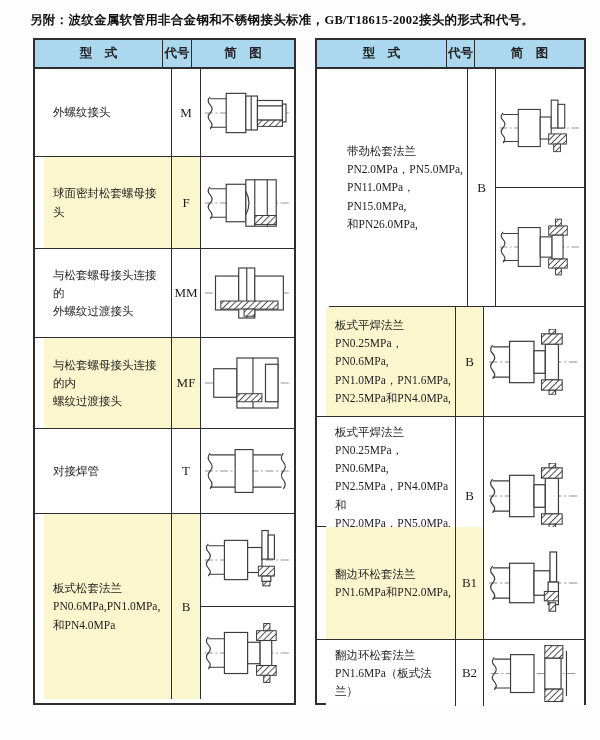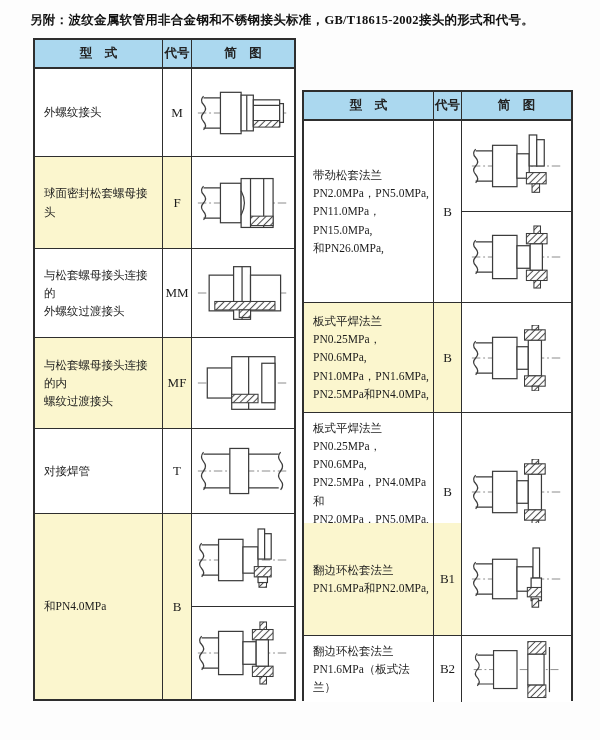--- a/index.html
+++ b/index.html
@@ -6,35 +6,35 @@
   body{
     width:600px;height:740px;position:relative;background:#fdfdfd;
     font-family:"Liberation Serif","DejaVu Serif",serif;color:#1c1c1c;
     overflow:hidden;
   }
   .title{
     position:absolute;left:30px;top:12px;width:560px;
     font-size:12.5px;font-weight:bold;letter-spacing:.3px;
     font-family:Liberation Serif, serif;color:#111;
   }
-  .tables{position:absolute;left:33px;top:38px;display:flex;gap:6px;align-items:flex-end;}
+  .tables{position:absolute;left:33px;top:38px;display:flex;gap:19px;}
   .subtable{border:2px solid var(--bd,#2e2e2e);background:#fff;}
   .st-left{width:259px;}
   .st-right{width:267px;}
   .hrow,.trow{display:grid;box-sizing:border-box;}
   .st-left .hrow,.st-left .trow{grid-template-columns:128px 29px 1fr;}
   .st-right .hrow,.st-right .trow{grid-template-columns:130px 28px 1fr;}
   .hrow{height:29px;background:var(--hdr,#abd8ef);border-bottom:2px solid var(--bd,#2e2e2e);}
   .hcell{
     display:flex;align-items:center;justify-content:center;
     font-size:12.5px;font-weight:bold;color:#222;
     border-right:1px solid var(--bd,#2e2e2e);
   }
   .hcell:last-child{border-right:none;}
-  .trow{border-bottom:1px solid var(--bd,#2e2e2e);}
+  .trow{border-bottom:1px solid var(--bd,#2e2e2e);padding-left:9px;}
   .trow:last-child{border-bottom:none;}
   .cell{border-right:1px solid var(--bd,#2e2e2e);box-sizing:border-box;background:#fff;min-width:0;}
   .cell:last-child{border-right:none;}
   .cell.type{
     display:flex;flex-direction:column;justify-content:center;
     padding:6px 4px 6px 9px;font-size:11.5px;line-height:1.58;
   }
   .cell.code{display:flex;align-items:center;justify-content:center;font-size:13px;}
   .hl{background:var(--hi,#fbf6ce);}
   .cell.sketch{display:flex;flex-direction:column;}
@@ -178,20 +178,22 @@
                 <path d="M8,15 c-3,3.5 -3,6.5 0,10.0 c3,3.5 3,6.5 0,10.0 c-3,3.5 -3,6.5 0,10.0 c3,3.5 3,6.5 0,10.0" fill="none" stroke="#3B3B3B" stroke-width="1.3" stroke-linejoin="round"></path>
                 <rect x="36" y="11" width="20" height="48" fill="#fff" stroke="#3B3B3B" stroke-width="1.3"></rect>
                 <path d="M56,17 H88 M56,53 H88" fill="none" stroke="#3B3B3B" stroke-width="1.3" stroke-linejoin="round"></path>
                 <path d="M90,15 c-3,3.5 -3,6.5 0,10.0 c3,3.5 3,6.5 0,10.0 c-3,3.5 -3,6.5 0,10.0 c3,3.5 3,6.5 0,10.0" fill="none" stroke="#3B3B3B" stroke-width="1.3" stroke-linejoin="round"></path>
               </svg>
             </div>
           </div>
         </div>
         <div class="trow" style="height: 185px;">
           <div class="cell type hl">
+            <div class="tline">板式松套法兰</div>
+            <div class="tline">PN0.6MPa,PN1.0MPa,</div>
             <div class="tline">和PN4.0MPa</div>
           </div>
           <div class="cell code hl">B</div>
           <div class="cell sketch">
             <div class="diagram">
               <svg viewBox="0 0 100 70" width="94" height="66" xmlns="http://www.w3.org/2000/svg">
     <defs>
                   <pattern id="h6" patternUnits="userSpaceOnUse" width="5" height="5" patternTransform="rotate(45)">
       <rect width="5" height="5" fill="#fff"></rect>
                     <line x1="2.5" y1="0" x2="2.5" y2="5" stroke="#4a4a4a" stroke-width="1.1"></line>
@@ -231,21 +233,21 @@
             </div>
           </div>
         </div>
       </div>
     <div class="subtable st-right" id="right-table">
         <div class="hrow">
           <div class="hcell">型　式</div>
           <div class="hcell">代号</div>
           <div class="hcell">简　图</div>
         </div>
-        <div class="trow" style="height: 182px;">
+        <div class="trow" style="height: 238px; margin-left: 12px;">
           <div class="cell type">
             <div class="tline">带劲松套法兰</div>
             <div class="tline">PN2.0MPa，PN5.0MPa,</div>
             <div class="tline">PN11.0MPa，PN15.0MPa,</div>
             <div class="tline">和PN26.0MPa,</div>
           </div>
           <div class="cell code">B</div>
           <div class="cell sketch">
             <div class="diagram">
               <svg viewBox="0 0 100 70" width="94" height="66" xmlns="http://www.w3.org/2000/svg">

